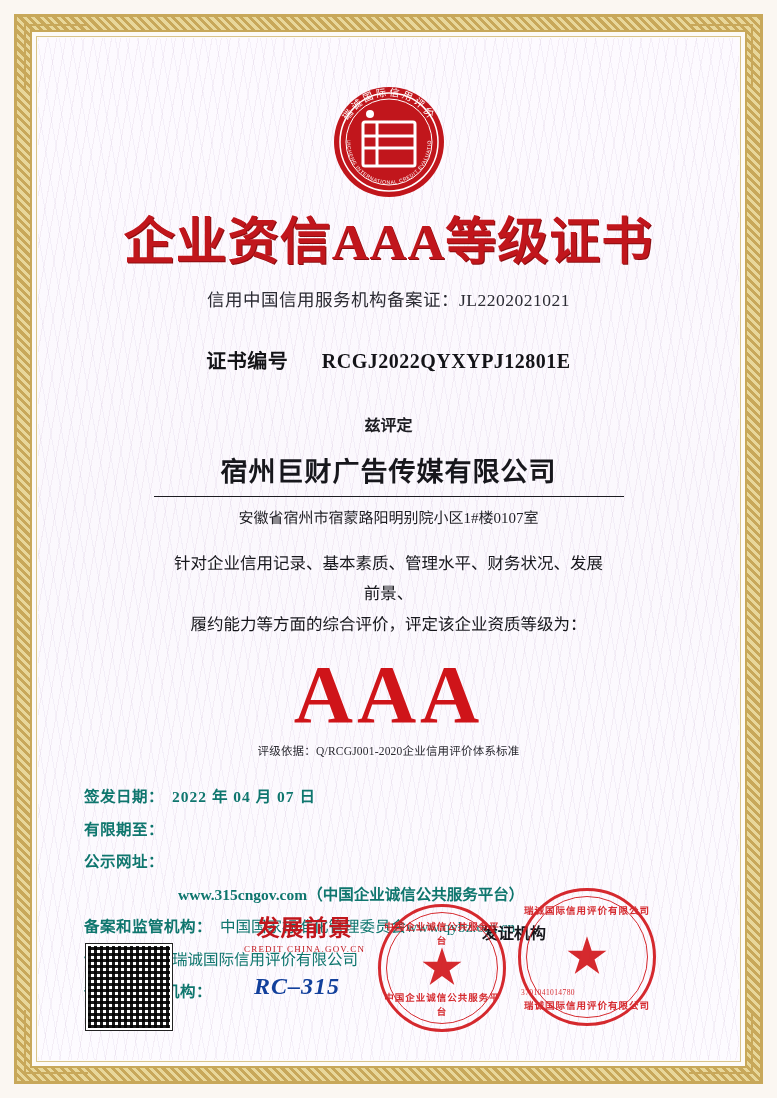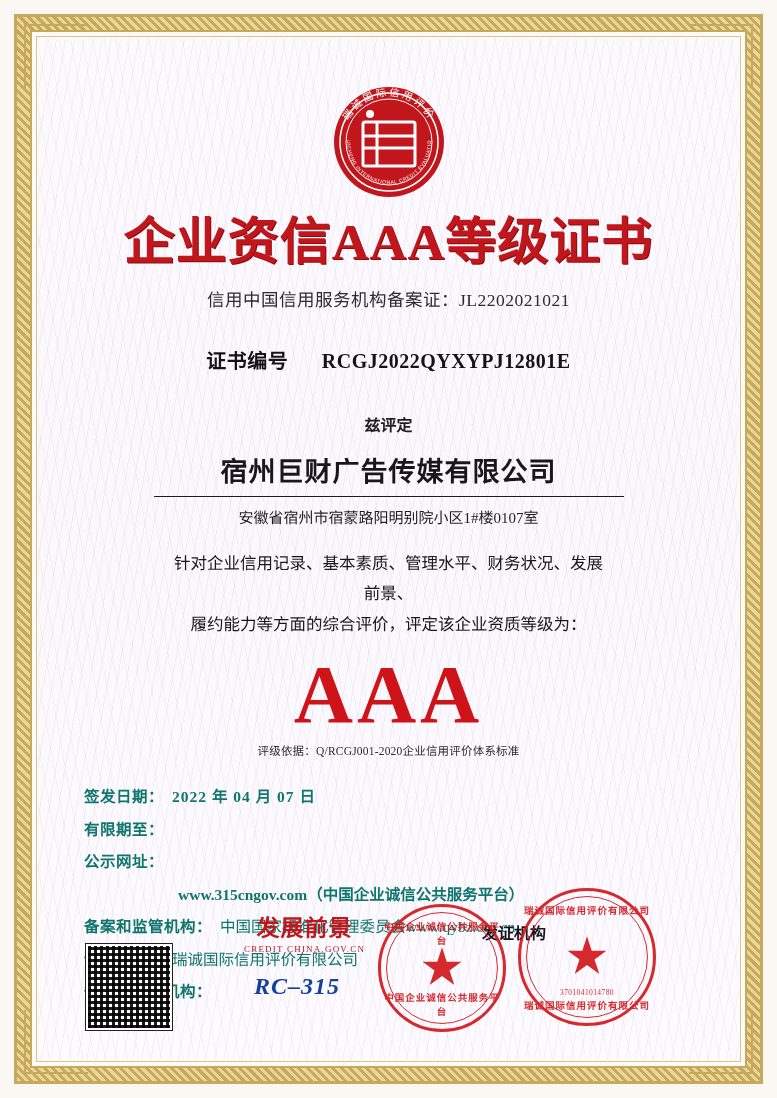--- a/index.html
+++ b/index.html
@@ -289,21 +289,21 @@
     text-align: center;
     font-size: 9.5px;
     letter-spacing: 1px;
     font-weight: bold;
   }
   .seal .seal-text-top { top: 12px; }
   .seal .seal-text-bottom { bottom: 11px; }
   .seal .seal-code {
     position: absolute;
     left: 0; right: 0; bottom: 26px;
-    text-align: center;
+    text-align: left;
     font-size: 7.5px;
     letter-spacing: 0.4px;
   }
   .issuing-label {
     position: absolute;
     left: 434px; bottom: 104px;
     font-size: 16px;
     color: #15151a;
     font-weight: bold;
     white-space: nowrap;

